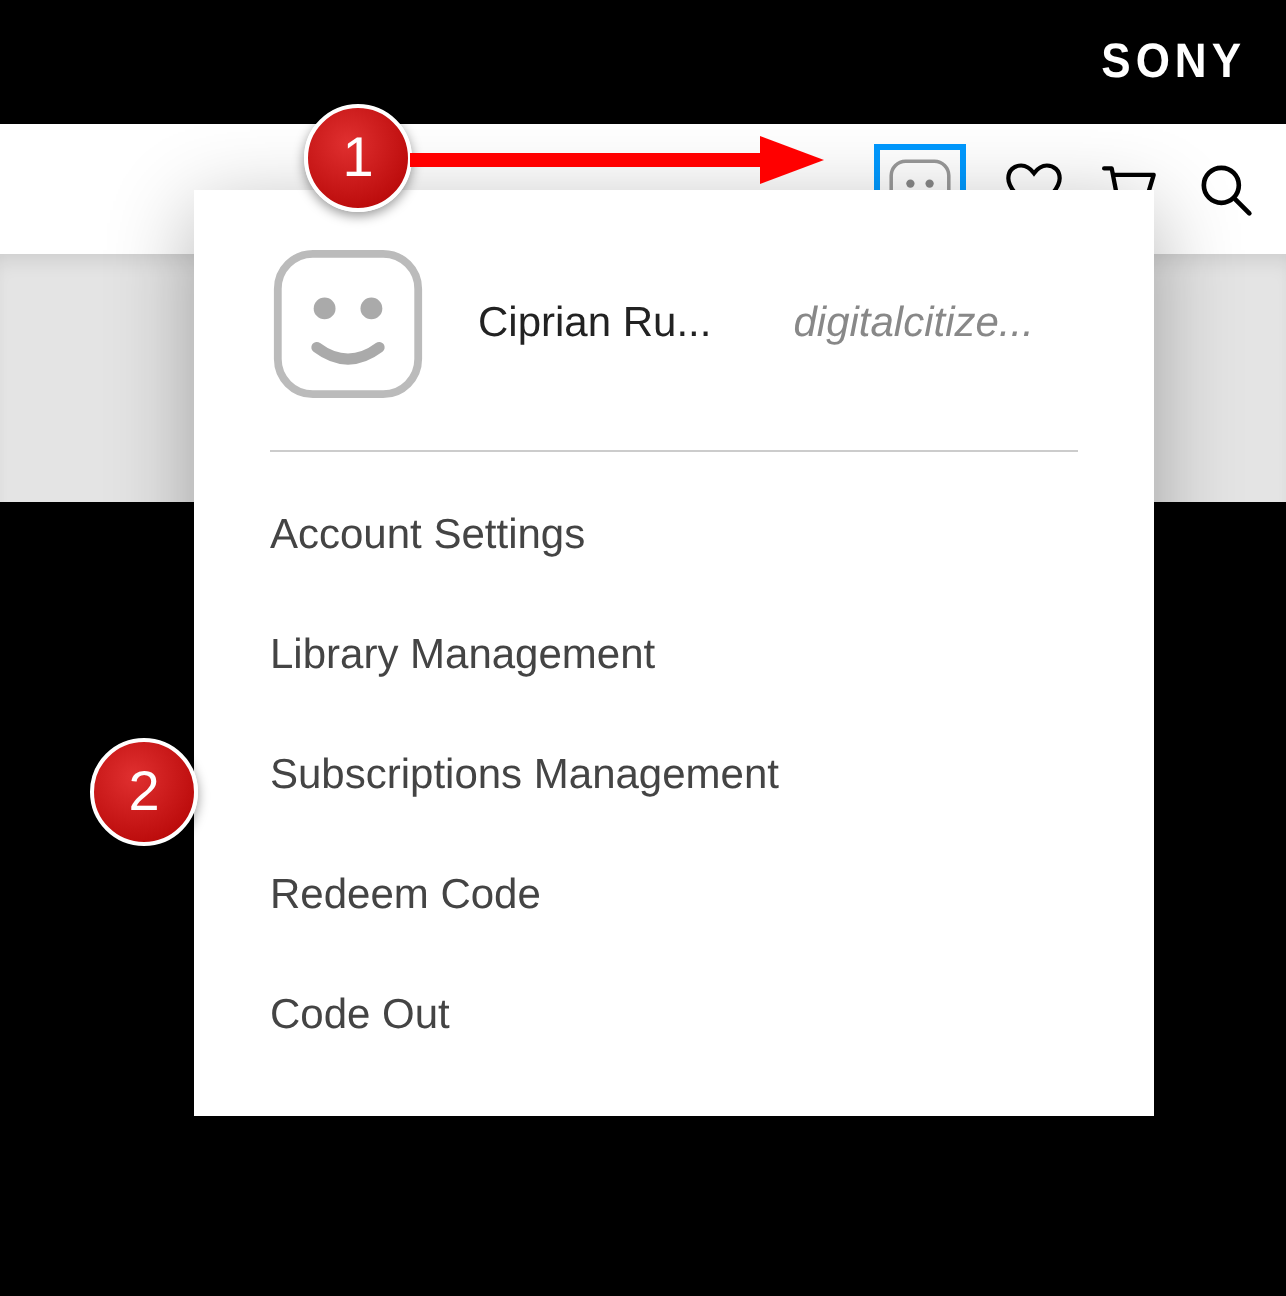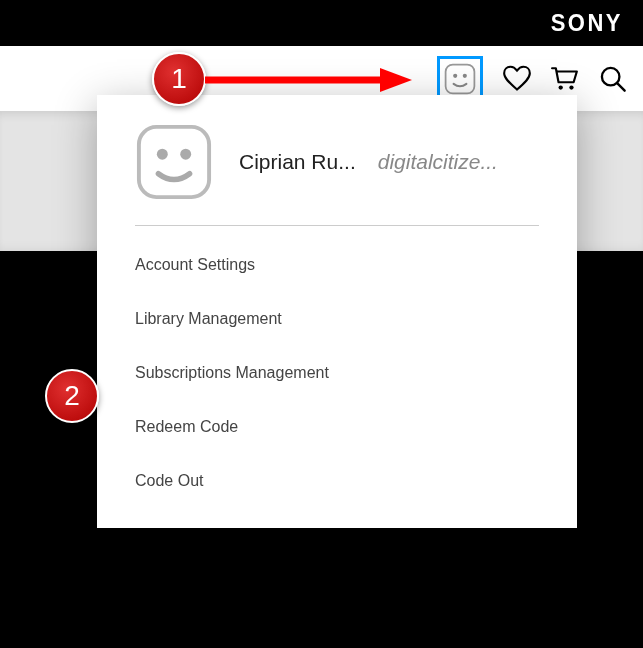--- a/index.html
+++ b/index.html
@@ -6,21 +6,21 @@
     body {
       width: 643px;
       height: 648px;
       font-family: -apple-system, BlinkMacSystemFont, "Segoe UI", Arial, sans-serif;
       background: #fff;
       position: relative;
       overflow: hidden;
     }
     .black-bar {
       background: #000;
-      height: 46px;
+      height: 62px;
       display: flex;
       justify-content: flex-end;
       align-items: center;
       padding-right: 20px;
     }
     .sony-logo {
       color: #fff;
       font-weight: 900;
       font-size: 22px;
       letter-spacing: 2.5px;
@@ -86,44 +86,45 @@
       gap: 26px;
     }
     .big-avatar {
       width: 78px;
       height: 78px;
       flex-shrink: 0;
     }
     .user-names {
       display: flex;
       align-items: center;
-      gap: 22px;
+      gap: 10px;
       flex: 1;
       min-width: 0;
     }
     .display-name {
       font-size: 21px;
       color: #222;
     }
     .handle {
       font-size: 21px;
       color: #888;
       font-style: italic;
+      margin-left: 31px;
     }
     .divider {
       border: none;
       border-top: 1px solid #ccc;
       margin: 0 38px 12px 38px;
     }
     .menu {
       list-style: none;
     }
     .menu-item {
       padding: 18px 38px;
-      font-size: 16px;
+      font-size: 21px;
       color: #444;
       cursor: pointer;
     }
     .annotation-badge {
       position: absolute;
       width: 54px;
       height: 54px;
       border-radius: 50%;
       background: radial-gradient(circle at 40% 35%, #e03030, #b00000);
       color: #fff;

